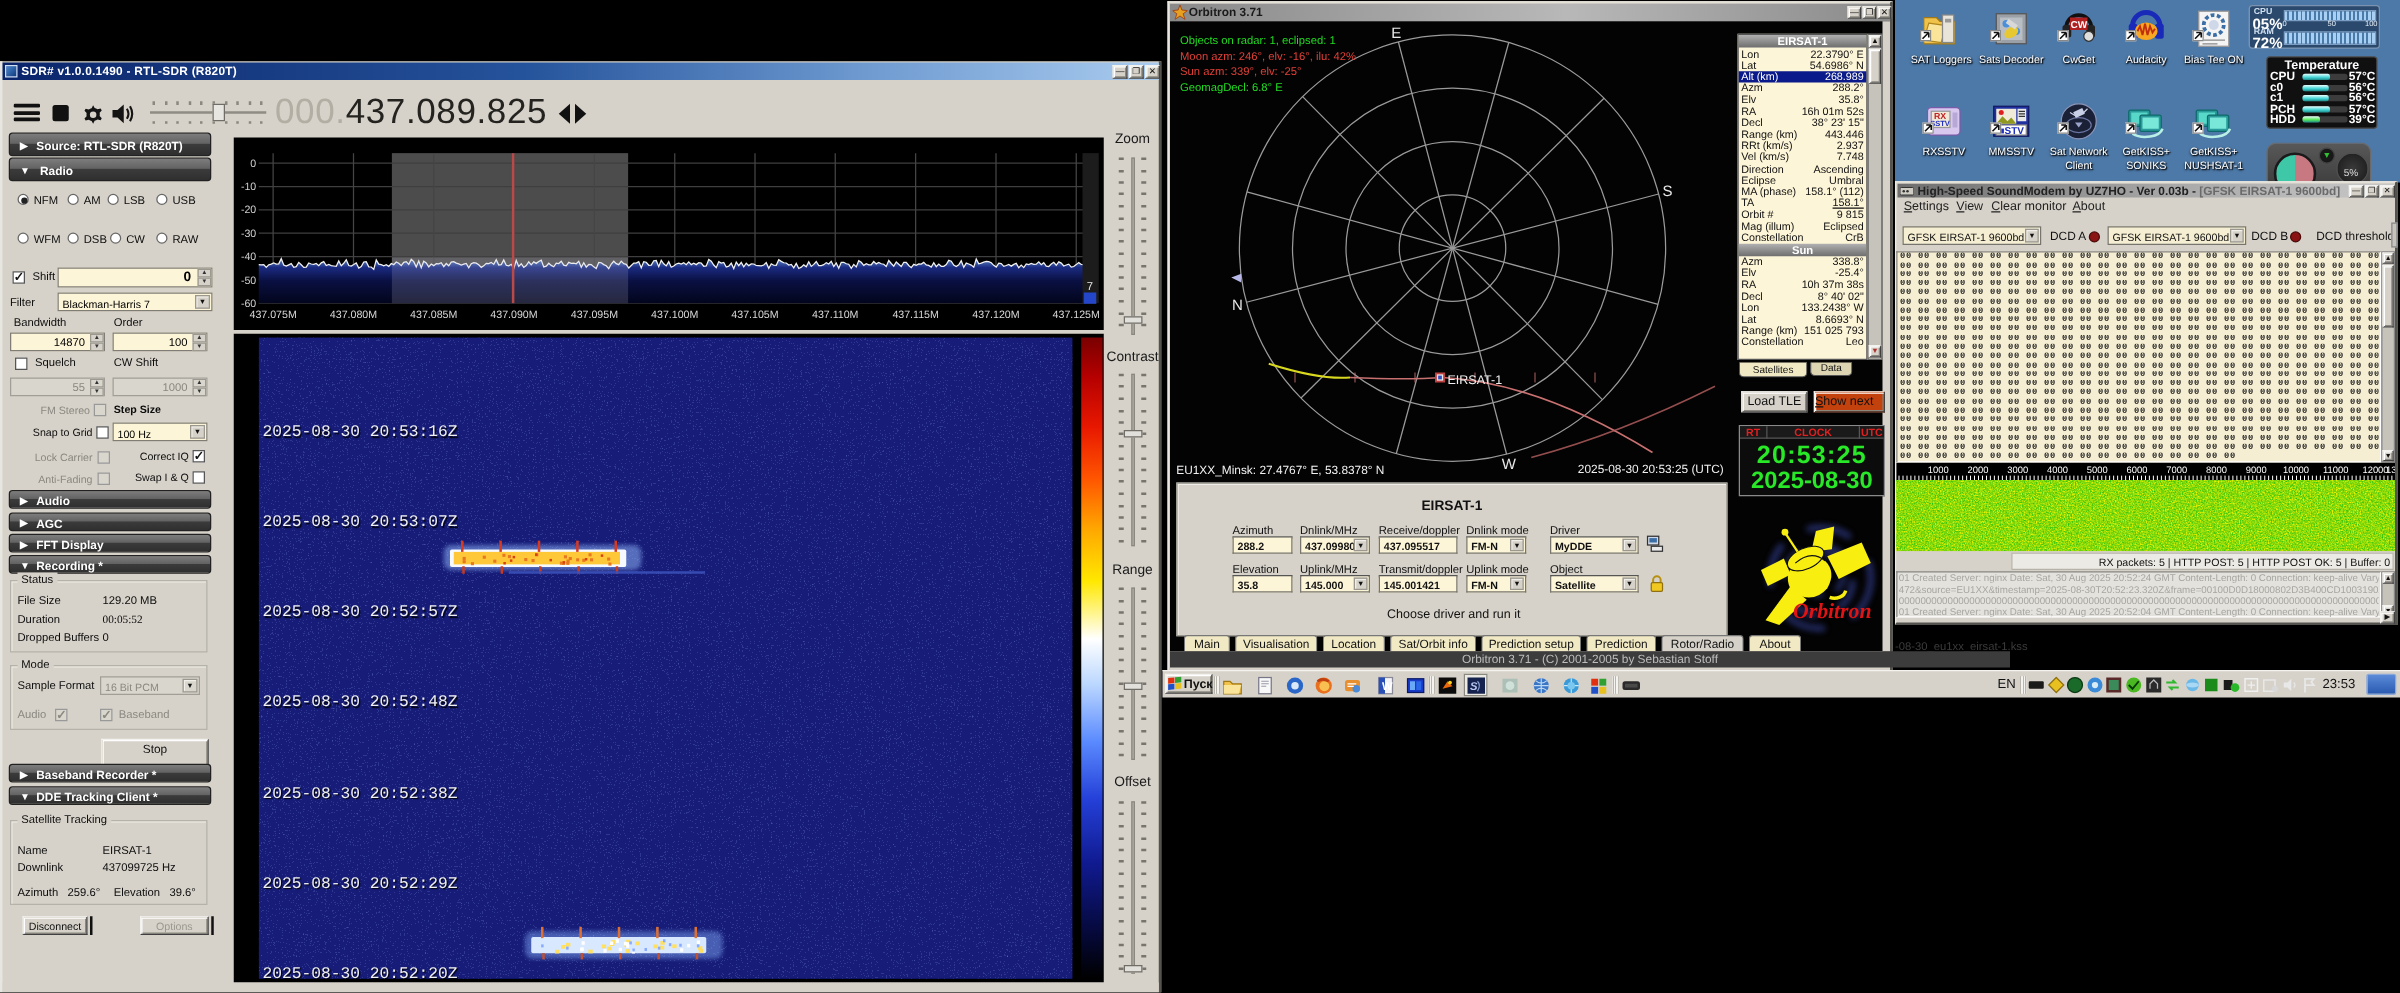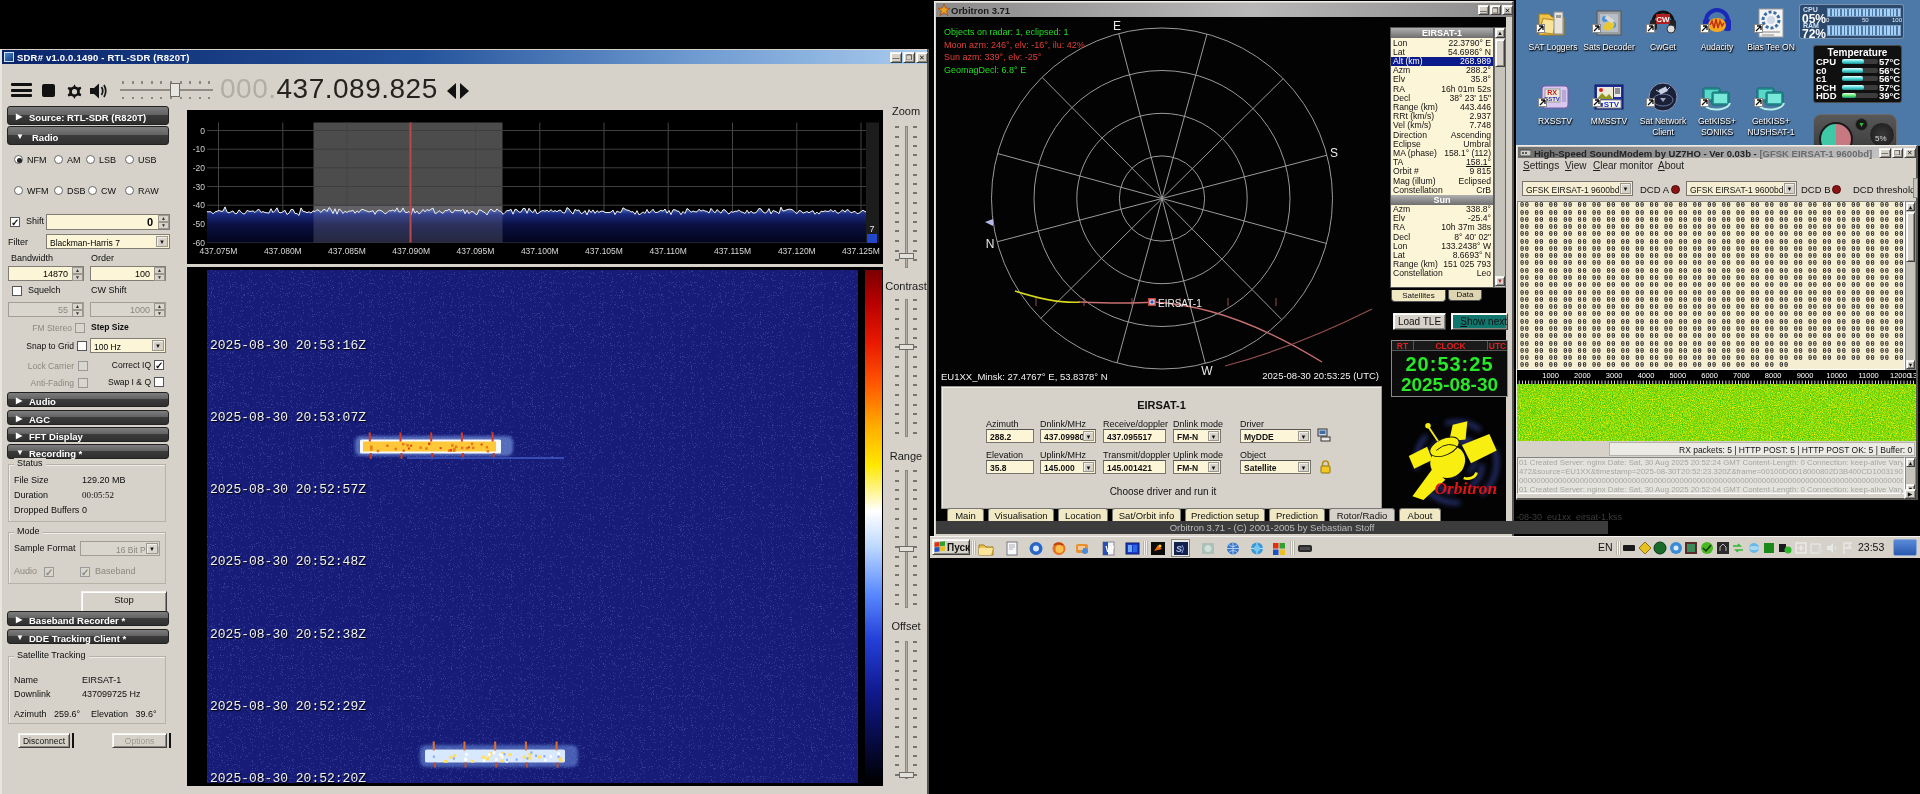--- a/index.html
+++ b/index.html
@@ -3,21 +3,21 @@
 <style>
 html,body{margin:0;padding:0;background:#000;}
 body{width:1920px;height:794px;position:relative;overflow:hidden;
  font-family:"Liberation Sans",sans-serif;}
 *{box-sizing:border-box;}
 .abs{position:absolute;}
 .sunk{border-top:1px solid #848480;border-left:1px solid #848480;border-right:1px solid #fff;border-bottom:1px solid #fff;}
 .btn{border-top:1px solid #f4f2ee;border-left:1px solid #f4f2ee;border-right:1px solid #404040;border-bottom:1px solid #404040;background:#d6d2c9;box-shadow:inset 1px 1px 0 #fff, inset -1px -1px 0 #8a887f;}
 .hdr{background:linear-gradient(#7d7d7d,#636363 45%,#3b3b3b 50%,#2f2f2f);border:1px solid #222;border-radius:3px;color:#fff;font-weight:bold;font-size:9.5px;}
 .inp{background:#fdf5d7;border:1px solid #7f7d76;color:#000;}
-.ginp{background:#d9d6cd;border:1px solid #a09e96;color:#8a887f;text-align:right;}
+.ginp{background:#d9d6cd;border:1px solid #a09e96;color:#8a887f;}
 .cb{width:10px;height:10px;background:#fff;border:1px solid #555;position:absolute;font-size:10px;line-height:9px;font-weight:bold;color:#111;text-align:center;}
 .cbg{width:10px;height:10px;background:#d9d6cd;border:1px solid #999;position:absolute;}
 .rb{width:9px;height:9px;background:#fff;border:1px solid #666;border-radius:50%;position:absolute;}
 .lbl{position:absolute;font-size:9px;color:#0d0d0d;white-space:nowrap;}
 .glbl{position:absolute;font-size:9px;color:#8a8880;white-space:nowrap;}
 .grp{position:absolute;border:1px solid #b5b2a9;box-shadow:1px 1px 0 #efede8 inset;}
 .grpt{position:absolute;font-size:9px;color:#0d0d0d;background:#d6d2c9;padding:0 3px;}
 .spin{position:absolute;width:11px;display:flex;flex-direction:column;}
 .spin div{flex:1;background:#d6d2c9;border:1px solid #9a988f;font-size:5px;line-height:5px;text-align:center;color:#333;}
 .drop{position:absolute;right:1px;top:1px;bottom:1px;width:12px;background:#d6d2c9;border:1px solid #9a988f;box-shadow:inset 1px 1px 0 #f2f0ea;font-size:6px;color:#111;text-align:center;}
@@ -827,21 +827,21 @@
     <span style="position:absolute;left:2px;">Constellation</span>
     <span style="position:absolute;right:2px;">Leo</span>
   </div>
 <div class="abs" style="left:1494px;top:27px;width:12px;height:261px;background:#c6c3ba;border:1px solid #666;"></div>
 <div class="abs btn" style="left:1495px;top:28px;width:10px;height:10px;font-size:6px;text-align:center;line-height:9px;color:#111;">▲</div>
 <div class="abs btn" style="left:1495px;top:276px;width:10px;height:10px;font-size:6px;text-align:center;line-height:9px;color:#b03030;">▼</div>
 <div class="abs btn" style="left:1495px;top:39px;width:10px;height:28px;"></div>
 <div class="abs" style="left:1391px;top:290px;width:55px;height:12px;background:#f1e9c4;border:1px solid #555;border-top:none;border-radius:0 0 4px 4px;font-size:8px;text-align:center;line-height:11px;color:#111;">Satellites</div>
 <div class="abs" style="left:1448px;top:290px;width:34px;height:11px;background:#ddd5b2;border:1px solid #555;border-top:none;border-radius:0 0 4px 4px;font-size:8px;text-align:center;line-height:10px;color:#111;">Data</div>
 <div class="abs btn" style="left:1393px;top:313px;width:53px;height:17px;font-size:10px;text-align:center;line-height:16px;color:#111;background:#d6d2c9;">Load TLE</div>
-<div class="abs btn" style="left:1451px;top:313px;width:57px;height:17px;font-size:10px;text-align:right;line-height:16px;color:#111;background:#0f766e;"><u>S</u>how next</div>
+<div class="abs btn" style="left:1451px;top:313px;width:57px;height:17px;font-size:10px;text-align:left;line-height:16px;color:#111;background:#c2410c;"><u>S</u>how next</div>
 <div class="abs" style="left:1391px;top:340px;width:117px;height:57px;background:#0c0c0c;border:1px solid #8a8a8a;"></div>
 <div class="abs" style="left:1392px;top:341px;width:115px;height:10px;background:#1a1a1a;border-bottom:1px solid #555;"></div>
 <div class="abs" style="left:1392px;top:341px;width:22px;font-size:8.5px;font-weight:bold;color:#e02020;text-align:center;border-right:1px solid #555;height:10px;line-height:10px;">RT</div>
 <div class="abs" style="left:1414px;top:341px;width:74px;font-size:8.5px;font-weight:bold;color:#e02020;text-align:center;border-right:1px solid #555;height:10px;line-height:10px;">CLOCK</div>
 <div class="abs" style="left:1488px;top:341px;width:19px;font-size:8.5px;font-weight:bold;color:#e02020;text-align:center;height:10px;line-height:10px;">UTC</div>
 <div class="abs" style="left:1392px;top:353px;width:115px;text-align:center;font-size:20px;font-weight:bold;color:#28e828;letter-spacing:1px;">20:53:25</div>
 <div class="abs" style="left:1392px;top:374px;width:115px;text-align:center;font-size:19px;font-weight:bold;color:#28e828;">2025-08-30</div>
 <svg class="abs" style="left:1400px;top:412px;" width="110" height="98" viewBox="0 0 117 107">
 <defs>
       <filter id="lb">

